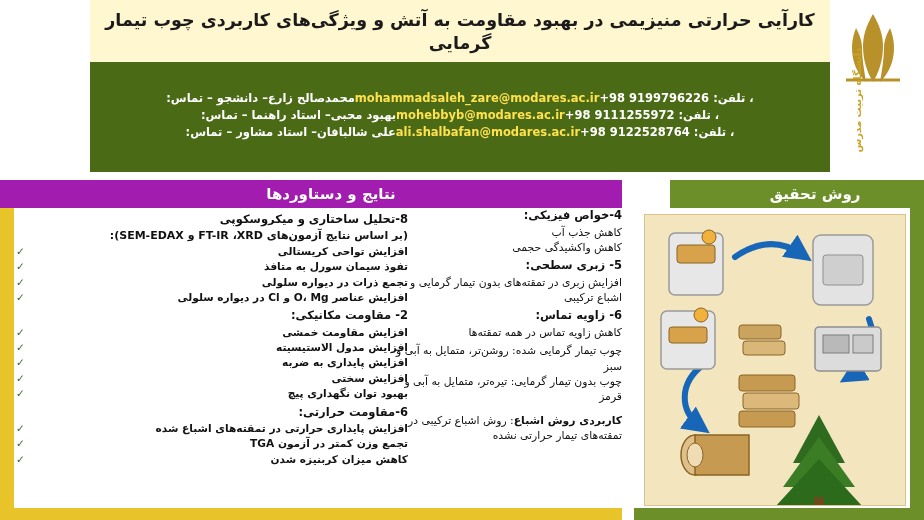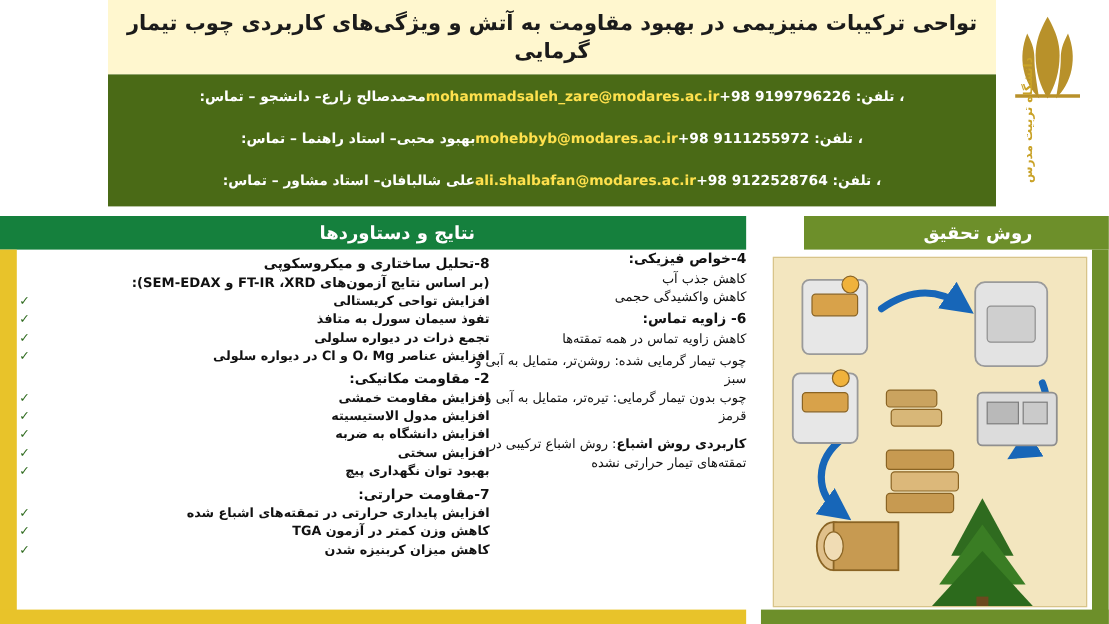--- a/index.html
+++ b/index.html
@@ -43,21 +43,21 @@
   }
   .header-authors {
     position: absolute;
     left: 90px; top: 62px;
     width: 740px; height: 110px;
     background: #4a6a16;
     display: flex;
     flex-direction: column;
     align-items: center;
     justify-content: center;
-    gap: 21px;
+    gap: 3px;
     padding: 4px 12px 8px 12px;
   }
   .author-line {
     color: #ffffff;
     font-size: 11.5px;
     font-weight: bold;
     direction: rtl;
     text-align: center;
     white-space: nowrap;
   }
@@ -98,21 +98,21 @@
     text-align: center;
     white-space: nowrap;
     direction: rtl;
   }
 
   
   .band-results {
     position: absolute;
     left: 0; top: 180px;
     width: 622px; height: 28px;
-    background: #15803d;
+    background: #a21caf;
     display: flex;
     align-items: center;
     justify-content: center;
     padding-left: 40px;
   }
   .band-results .band-text {
     color: #ffffff;
     font-size: 15px;
     font-weight: bold;
     direction: rtl;
@@ -239,21 +239,21 @@
   }
 </style>
 </head>
 <body>
 
 <div class="poster">
 
   <div class="header">
 
     <div class="header-title-band">
-      <div class="header-title">تواحی ترکیبات منیزیمی در بهبود مقاومت به آتش  و ویژگی‌های کاربردی چوب تیمار گرمایی</div>
+      <div class="header-title">کارآیی حرارتی منیزیمی در بهبود مقاومت به آتش  و ویژگی‌های کاربردی چوب تیمار گرمایی</div>
     </div>
 
     <div class="header-authors">
 
       <div class="author-line">
         <span class="tel">، تلفن: 9199796226 98+</span><span class="email">mohammadsaleh_zare@modares.ac.ir</span><span>محمدصالح زارع– دانشجو – تماس:</span>
       </div>
 
       <div class="author-line">
         <span class="tel">، تلفن: 9111255972 98+</span><span class="email">mohebbyb@modares.ac.ir</span><span>بهبود محبی– استاد راهنما – تماس:</span>
@@ -321,58 +321,62 @@
       <div class="check-item">
           <span class="tick">✓</span>
           <span class="txt">افزایش مقاومت خمشی</span>
         </div>
       <div class="check-item">
           <span class="tick">✓</span>
           <span class="txt">افزایش مدول الاستیسیته</span>
         </div>
       <div class="check-item">
           <span class="tick">✓</span>
-          <span class="txt">افزایش دانشگاه به ضربه</span>
+          <span class="txt">افزایش پایداری به ضربه</span>
         </div>
       <div class="check-item">
           <span class="tick">✓</span>
           <span class="txt">افزایش سختی</span>
         </div>
       <div class="check-item">
           <span class="tick">✓</span>
           <span class="txt">بهبود توان نگهداری پیچ</span>
         </div>
     </div>
 
     <div class="group">
-      <div class="group-title">7-مقاومت حرارتی:</div>
+      <div class="group-title">6-مقاومت حرارتی:</div>
       <div class="check-item">
           <span class="tick">✓</span>
           <span class="txt">افزایش پایداری حرارتی در تمقته‌های اشباع شده</span>
         </div>
       <div class="check-item">
           <span class="tick">✓</span>
-          <span class="txt">کاهش وزن کمتر در آزمون TGA</span>
+          <span class="txt">تجمع وزن کمتر در آزمون TGA</span>
         </div>
       <div class="check-item">
           <span class="tick">✓</span>
           <span class="txt">کاهش میزان کربنیزه شدن</span>
         </div>
     </div>
 
   </div>
 
   <div class="col-findings">
 
     <div class="group">
       <div class="group-title">4-خواص فیزیکی:</div>
       <div class="plain-item">کاهش جذب آب</div>
       <div class="plain-item">کاهش واکشیدگی حجمی</div>
     </div>
 
+    <div class="group">
+      <div class="group-title">5- زبری سطحی:</div>
+      <div class="plain-item">افزایش زبری در تمقته‌های بدون تیمار گرمایی و اشباع ترکیبی</div>
+    </div>
 
     <div class="group">
       <div class="group-title">6- زاویه تماس:</div>
       <div class="plain-item">کاهش زاویه تماس در همه تمقته‌ها</div>
     </div>
 
     <div class="group">
       <div class="plain-item">چوب تیمار گرمایی شده: روشن‌تر، متمایل به آبی و سبز</div>
       <div class="plain-item">چوب بدون تیمار گرمایی: تیره‌تر، متمایل به آبی و قرمز</div>
     </div>

